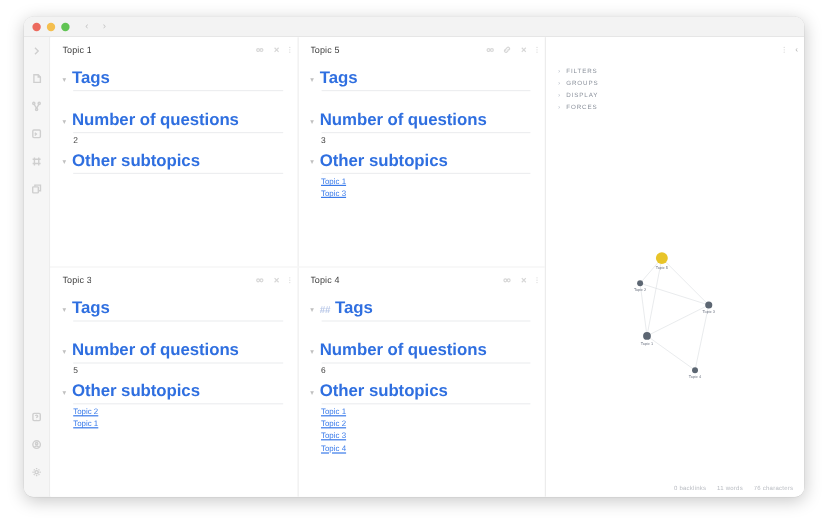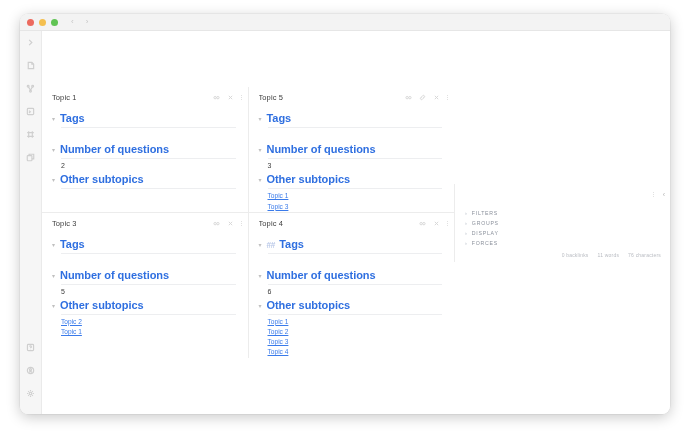--- a/index.html
+++ b/index.html
@@ -65,21 +65,21 @@
     width: 14px; height: 14px;
     margin-bottom: 9px;
     opacity: 0.42;
     display: flex; align-items: center; justify-content: center;
   }
   .rail-icon svg { width: 9px; height: 9px; stroke: #9a9a9a; fill: none; stroke-width: 1.3; }
   .rail-spacer { flex: 1 1 auto; }
   .rail-bottom { display: flex; flex-direction: column; align-items: center; padding-bottom: 5px; }
 
   
-  .workspace { flex: 1 1 auto; display: flex; min-width: 0; background: #ffffff; align-items: center; }
+  .workspace { flex: 1 1 auto; display: flex; min-width: 0; background: #ffffff; }
   .panes-col { flex: 1 1 auto; display: flex; flex-direction: column; min-width: 0; }
   .panes-row { flex: 1 1 50%; display: flex; min-height: 0; border-bottom: 0.5px solid #ececec; }
   .panes-row.last { border-bottom: none; }
 
   .pane {
     flex: 1 1 50%;
     min-width: 0;
     display: flex;
     flex-direction: column;
     border-right: 0.5px solid #ececec;
@@ -118,21 +118,21 @@
   .hblock { margin-bottom: 2px; }
   .hline { display: flex; align-items: baseline; gap: 4px; }
   .fold {
     font-size: 6px; color: #c0c0c0; line-height: 1;
     width: 4px; flex: 0 0 auto; transform: translateY(-1px);
   }
   .md-hash { color: #b9c8e8; font-size: 8.2px; font-weight: bold; letter-spacing: -0.2px; }
   .h-text {
     color: #2f6fe0;
     font-weight: bold;
-    font-size: 11px;
+    font-size: 14px;
     letter-spacing: -0.05px;
   }
   .h-rule { height: 0; border-bottom: 0.5px solid #edeef0; margin: 3px 0 0 9px; }
   .value {
     font-size: 7px;
     color: #3b3b3b;
     margin: 3px 0 4px 9px;
   }
   .links { margin: 2px 0 0 9px; }
   .wikilink {

